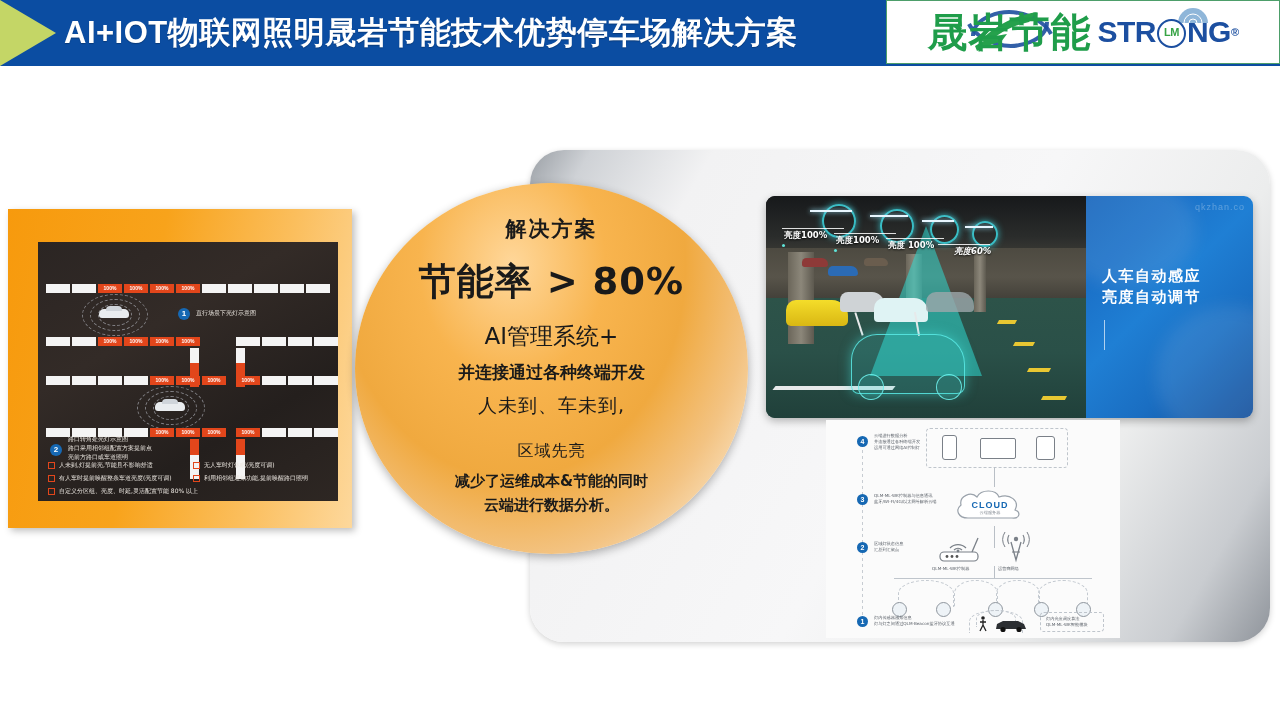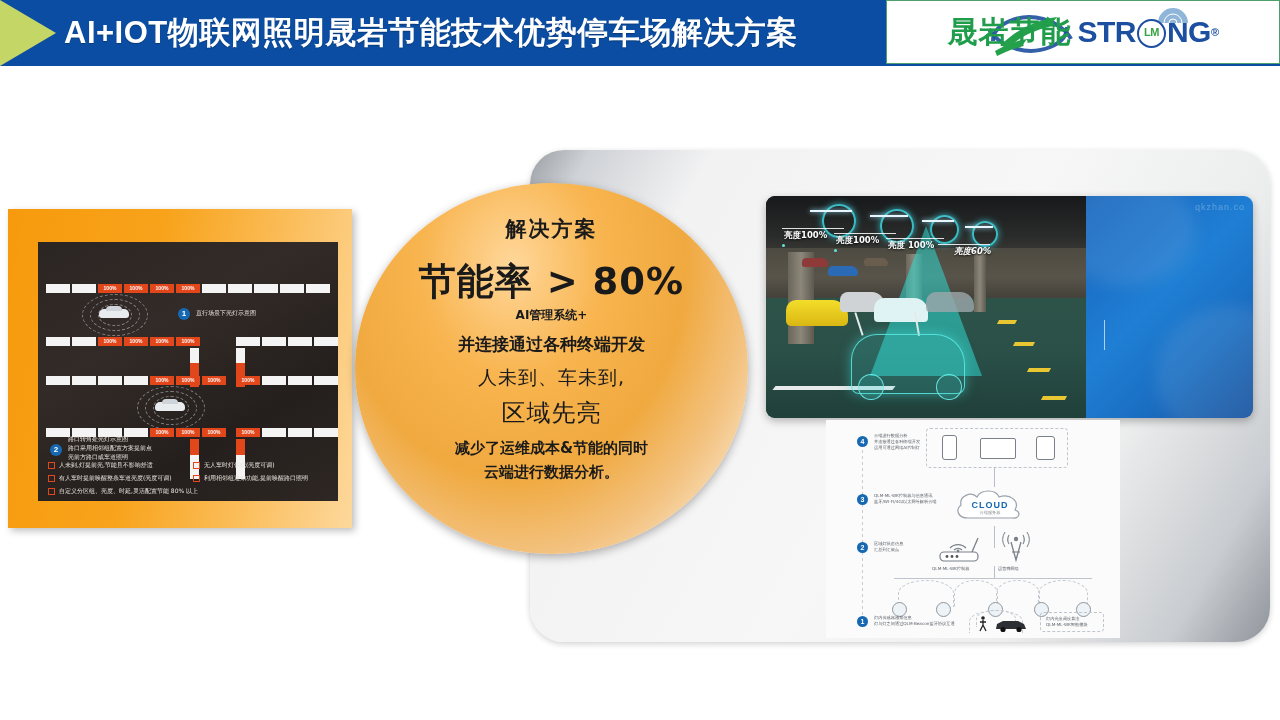--- a/index.html
+++ b/index.html
@@ -30,21 +30,21 @@
   }
   .logo-box{
     position:absolute;right:0;top:0;width:394px;height:64px;
     background:#ffffff;border:1px solid #4d9e6a;
     box-sizing:border-box;
     display:flex;align-items:center;justify-content:center;
     overflow:hidden;
   }
   .logo-inner{display:flex;align-items:center;gap:6px;position:relative;padding:0 8px;}
   .logo-cn{
-    position:relative;font-size:30px;font-weight:bold;color:#1f9d4a;
+    position:relative;font-size:40px;font-weight:bold;color:#1f9d4a;
     letter-spacing:1px;z-index:2;line-height:1;
     font-family:"DejaVu Sans",sans-serif;
   }
   .logo-swoosh{
     position:absolute;left:48px;top:-6px;width:86px;height:46px;z-index:1;pointer-events:none;
   }
   .logo-strong{
     font-size:30px;font-weight:bold;color:#1c4fa0;letter-spacing:-0.5px;
     position:relative;line-height:1;display:flex;align-items:center;
     font-family:"Liberation Sans",sans-serif;
@@ -122,24 +122,24 @@
     border-radius:50%;
     background:radial-gradient(ellipse at 40% 22%,#ffd79a 0%,#f8b44e 28%,#f0a93f 52%,#f3c382 72%,#fae4c4 88%,#fdf3e6 100%);
     box-shadow:0 3px 10px rgba(0,0,0,.30);
     display:flex;flex-direction:column;align-items:center;
     text-align:center;color:#1a1a1a;
     font-family:"DejaVu Sans",sans-serif;
     padding-top:32px;box-sizing:border-box;
   }
   .ov-title{font-size:21px;font-weight:bold;letter-spacing:2px;}
   .ov-big{font-size:37px;font-weight:bold;margin-top:14px;letter-spacing:1px;}
-  .ov-l1{font-size:12px;font-weight:bold;}
+  .ov-l1{font-size:23px;font-weight:normal;margin-top:14px;}
   .ov-l2{font-size:17px;font-weight:bold;margin-top:9px;}
   .ov-l3{font-size:19px;margin-top:9px;letter-spacing:1px;}
-  .ov-l4{font-size:24px;margin-top:6px;letter-spacing:1px;}
+  .ov-l4{font-size:16px;margin-top:22px;letter-spacing:1px;}
   .ov-l5{font-size:15px;font-weight:bold;margin-top:10px;}
   .ov-l6{font-size:15px;font-weight:bold;margin-top:5px;}
 
   
   .photo-card{
     position:absolute;left:766px;top:196px;width:487px;height:222px;
     border-radius:9px;overflow:hidden;
     box-shadow:0 3px 8px rgba(0,0,0,.28);
     display:flex;
   }
@@ -433,20 +433,24 @@
 
     <div class="ghostcar"></div>
     <div class="ghostwheel" style="left:92px;top:178px;"></div>
     <div class="ghostwheel" style="left:170px;top:178px;"></div>
   </div>
 
   <div class="blue-panel">
     <div class="bp-sheen" style="left:-30px;top:-20px;width:140px;height:110px;"></div>
     <div class="bp-sheen" style="left:70px;top:110px;width:150px;height:140px;"></div>
     <div class="wm">qkzhan.co</div>
+    <div class="bp-title">
+      <div>人车自动感应</div>
+      <div>亮度自动调节</div>
+    </div>
     <div class="bp-rule"></div>
   </div>
 </div>
 
 <div class="netdiag">
   <div class="nd-rail"></div>
 
   <div class="nd-num" style="left:31px;top:16px;">4</div>
   <div class="nd-txt" style="left:48px;top:13px;">云端进行数据分析</div>
   <div class="nd-txt" style="left:48px;top:19px;">并连接通过各种终端开发</div>

